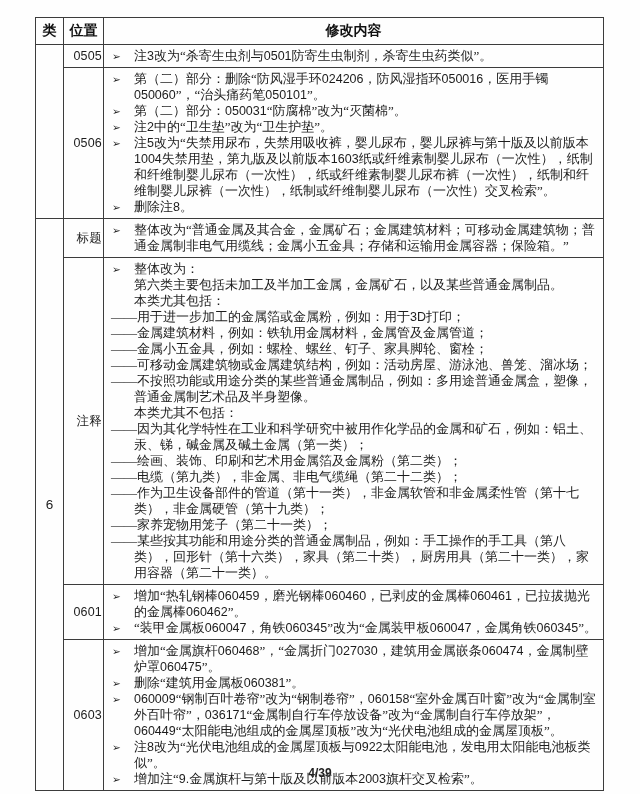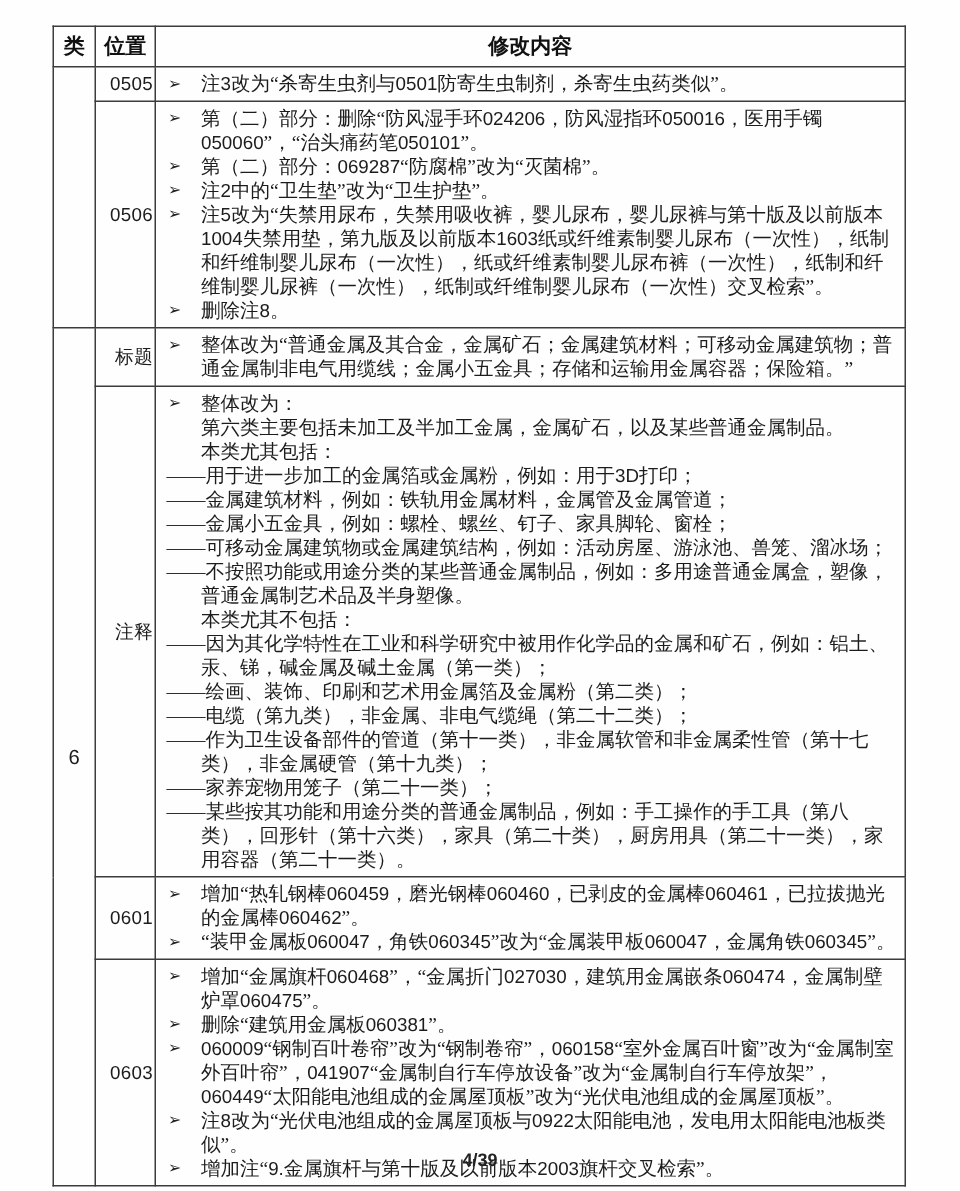--- a/index.html
+++ b/index.html
@@ -74,21 +74,21 @@
           <td class="class-cell" rowspan="2"></td>
           <td class="position-cell">0505</td>
           <td class="content-cell">
             <div class="item item-bullet"><span class="marker">➢</span>注<span class="latin">3</span>改为“杀寄生虫剂与<span class="latin">0501</span>防寄生虫制剂，杀寄生虫药类似”。</div>
           </td>
         </tr>
         <tr>
           <td class="position-cell">0506</td>
           <td class="content-cell">
             <div class="item item-bullet"><span class="marker">➢</span>第（二）部分：删除“防风湿手环<span class="latin">024206</span>，防风湿指环<span class="latin">050016</span>，医用手镯<span class="latin">050060</span>”，“治头痛药笔<span class="latin">050101</span>”。</div>
-            <div class="item item-bullet"><span class="marker">➢</span>第（二）部分：<span class="latin">069287</span>“防腐棉”改为“灭菌棉”。</div>
+            <div class="item item-bullet"><span class="marker">➢</span>第（二）部分：<span class="latin">050031</span>“防腐棉”改为“灭菌棉”。</div>
             <div class="item item-bullet"><span class="marker">➢</span>注<span class="latin">2</span>中的“卫生垫”改为“卫生护垫”。</div>
             <div class="item item-bullet"><span class="marker">➢</span>注<span class="latin">5</span>改为“失禁用尿布，失禁用吸收裤，婴儿尿布，婴儿尿裤与第十版及以前版本<span class="latin">1004</span>失禁用垫，第九版及以前版本<span class="latin">1603</span>纸或纤维素制婴儿尿布（一次性），纸制和纤维制婴儿尿布（一次性），纸或纤维素制婴儿尿布裤（一次性），纸制和纤维制婴儿尿裤（一次性），纸制或纤维制婴儿尿布（一次性）交叉检索”。</div>
             <div class="item item-bullet"><span class="marker">➢</span>删除注<span class="latin">8</span>。</div>
           </td>
         </tr>
         <tr>
           <td class="class-cell" rowspan="4">6</td>
           <td class="position-cell">标题</td>
           <td class="content-cell">
             <div class="item item-bullet"><span class="marker">➢</span>整体改为“普通金属及其合金，金属矿石；金属建筑材料；可移动金属建筑物；普通金属制非电气用缆线；金属小五金具；存储和运输用金属容器；保险箱。”</div>
@@ -119,21 +119,21 @@
           <td class="content-cell">
             <div class="item item-bullet"><span class="marker">➢</span>增加“热轧钢棒<span class="latin">060459</span>，磨光钢棒<span class="latin">060460</span>，已剥皮的金属棒<span class="latin">060461</span>，已拉拔抛光的金属棒<span class="latin">060462</span>”。</div>
             <div class="item item-bullet"><span class="marker">➢</span>“装甲金属板<span class="latin">060047</span>，角铁<span class="latin">060345</span>”改为“金属装甲板<span class="latin">060047</span>，金属角铁<span class="latin">060345</span>”。</div>
           </td>
         </tr>
         <tr>
           <td class="position-cell">0603</td>
           <td class="content-cell">
             <div class="item item-bullet"><span class="marker">➢</span>增加“金属旗杆<span class="latin">060468</span>”，“金属折门<span class="latin">027030</span>，建筑用金属嵌条<span class="latin">060474</span>，金属制壁炉罩<span class="latin">060475</span>”。</div>
             <div class="item item-bullet"><span class="marker">➢</span>删除“建筑用金属板<span class="latin">060381</span>”。</div>
-            <div class="item item-bullet"><span class="marker">➢</span><span class="latin">060009</span>“钢制百叶卷帘”改为“钢制卷帘”，<span class="latin">060158</span>“室外金属百叶窗”改为“金属制室外百叶帘”，<span class="latin">041907</span>“金属制自行车停放设备”改为“金属制自行车停放架”，<span class="latin">060449</span>“太阳能电池组成的金属屋顶板”改为“光伏电池组成的金属屋顶板”。</div>
+            <div class="item item-bullet"><span class="marker">➢</span><span class="latin">060009</span>“钢制百叶卷帘”改为“钢制卷帘”，<span class="latin">060158</span>“室外金属百叶窗”改为“金属制室外百叶帘”，<span class="latin">036171</span>“金属制自行车停放设备”改为“金属制自行车停放架”，<span class="latin">060449</span>“太阳能电池组成的金属屋顶板”改为“光伏电池组成的金属屋顶板”。</div>
             <div class="item item-bullet"><span class="marker">➢</span>注<span class="latin">8</span>改为“光伏电池组成的金属屋顶板与<span class="latin">0922</span>太阳能电池，发电用太阳能电池板类似”。</div>
             <div class="item item-bullet"><span class="marker">➢</span>增加注“<span class="latin">9.</span>金属旗杆与第十版及以前版本<span class="latin">2003</span>旗杆交叉检索”。</div>
           </td>
         </tr>
       </tbody>
   </table>
 
   <div class="footer">4/39</div>
 
 </div>

